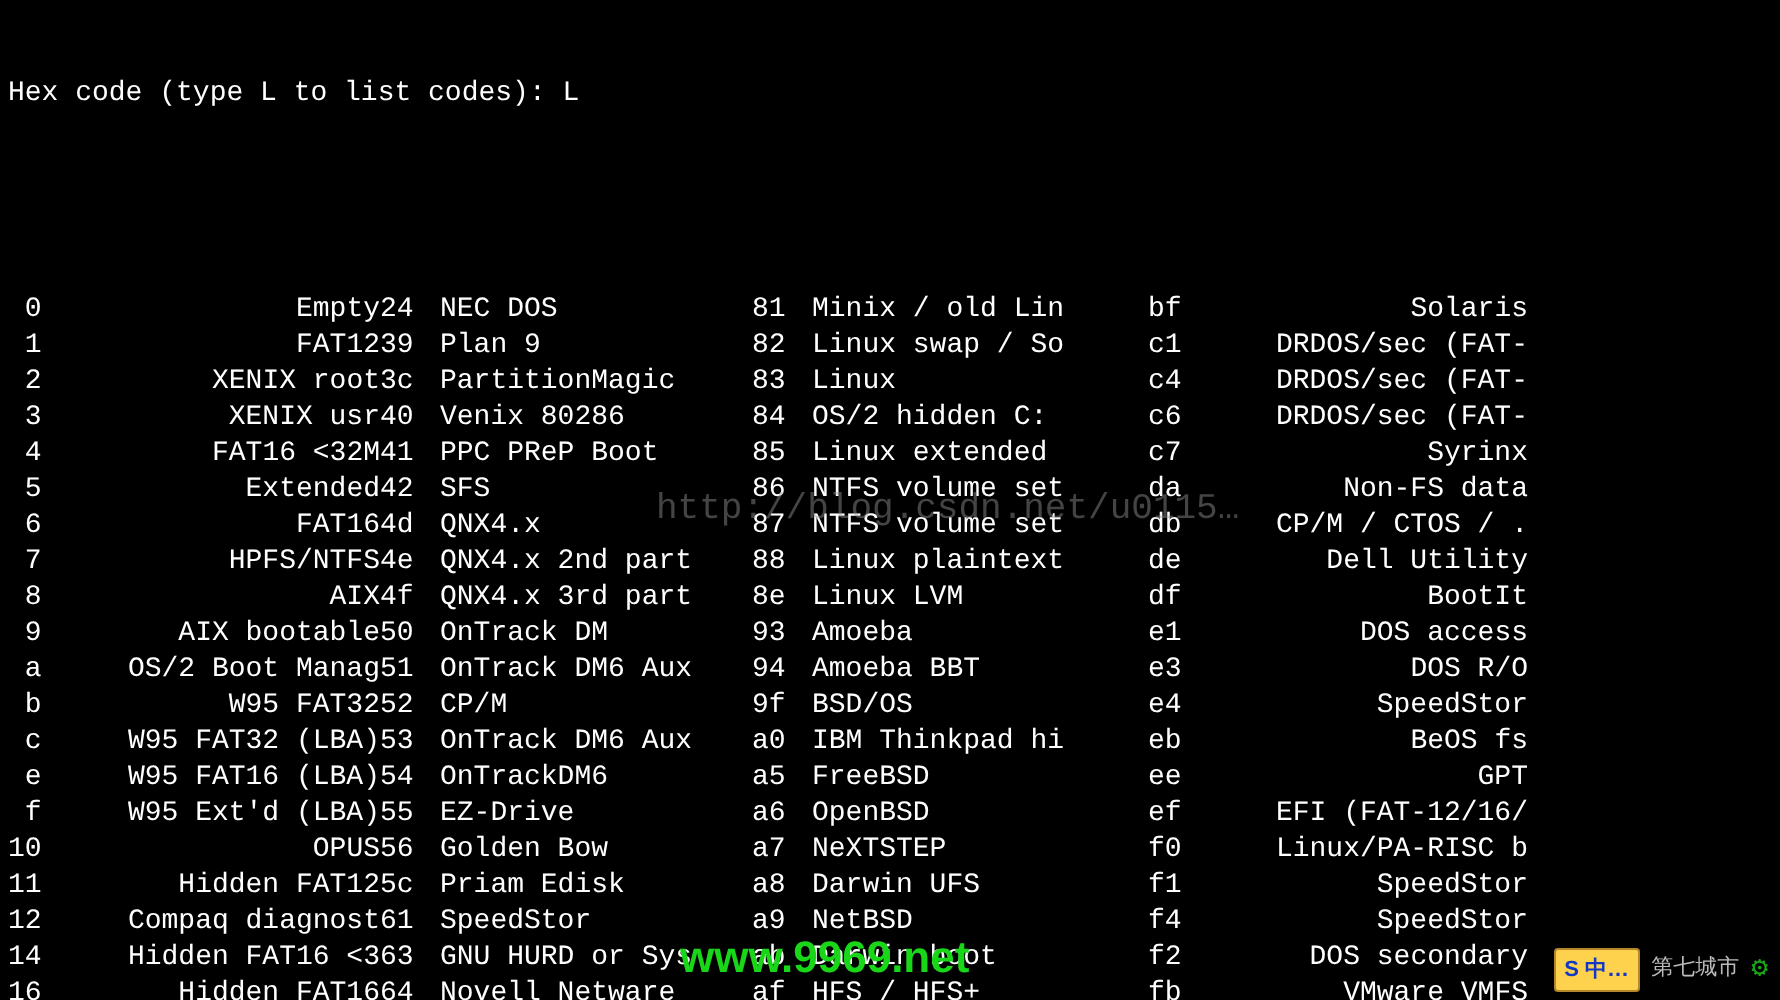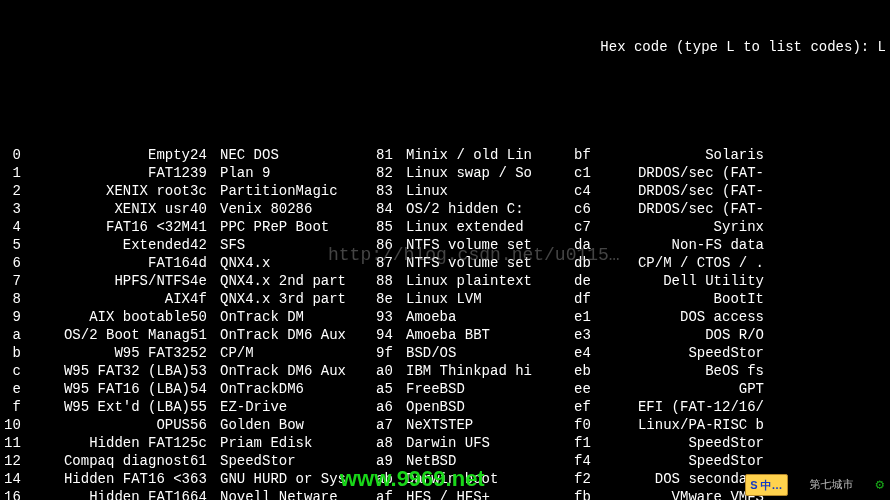--- a/index.html
+++ b/index.html
@@ -23,21 +23,21 @@
     height: 18px;
   }
   .c-code { width: 30px; display:inline-block; }
   .c-name { width: 156px; display:inline-block; overflow:hidden;text-align:right; }
   .c-code2 { width: 30px; display:inline-block; }
   .c-name2 { width: 156px; display:inline-block; overflow:hidden; }
   .c-code3 { width: 30px; display:inline-block; }
   .c-name3 { width: 168px; display:inline-block; overflow:hidden; }
   .c-code4 { width: 30px; display:inline-block; }
   .c-name4 { width: 160px; display:inline-block; overflow:hidden;text-align:right; }
-  .prompt-line { white-space: pre; text-align: right; }
+  .prompt-line { white-space: pre; }
   .watermark-cn {
     position: absolute;
     left: 328px;
     top: 246px;
     color: rgba(150,150,150,0.45);
     font-family: "Courier New", monospace;
     font-size: 18px;
     pointer-events: none;
   }
   .watermark-url {
@@ -51,21 +51,21 @@
     pointer-events: none;
   }
   .footer-right {
     position: absolute;
     right: 6px;
     bottom: 4px;
     font-size: 11px;
     color: #bbb;
     display: flex;
     align-items: center;
-    gap: 22px;
+    gap: 6px;
   }
   .footer-badge {
     background: #ffd24d;
     color: #1139c5;
     font-weight: bold;
     font-size: 11px;
     padding: 1px 4px;
     border-radius: 2px;
     border: 1px solid #b4872a;
     font-family: Arial, sans-serif;

